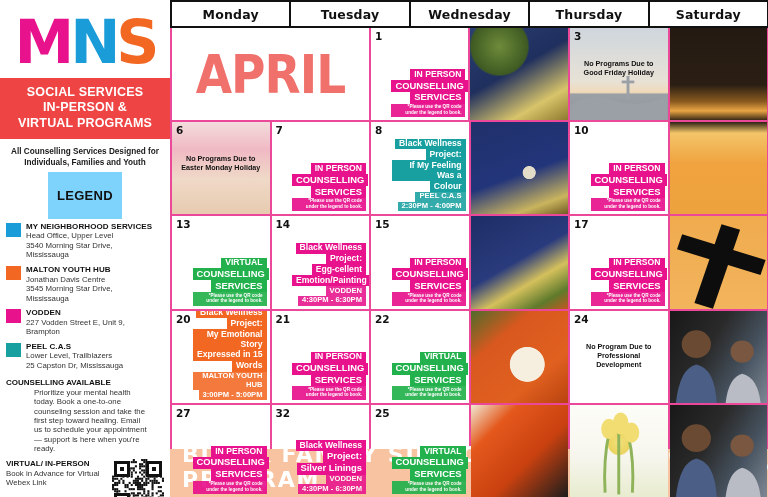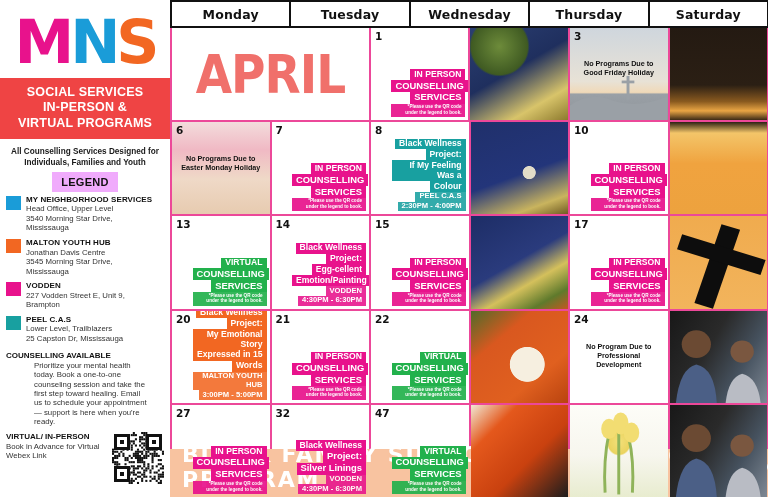--- a/index.html
+++ b/index.html
@@ -56,25 +56,25 @@
     font-size: 8.2px;
     font-weight: bold;
     color: #1a1a1a;
     line-height: 1.35;
     padding: 7px 7px 4px 7px;
   }
 
   .legend-badge-row { text-align: center; padding-bottom: 3px; }
   .legend-badge {
     display: inline-block;
-    background: #f0abfc;
+    background: #7dd3fc;
     color: #111;
     font-weight: bold;
-    font-size: 11px;
-    padding: 4px 9px;
+    font-size: 13px;
+    padding: 16px 9px;
     letter-spacing: 0.3px;
   }
 
   .hours-note {
     text-align: center;
     font-size: 8.2px;
     font-weight: bold;
     color: #1a1a1a;
     line-height: 1.3;
     padding: 0 8px 5px 8px;
@@ -734,21 +734,21 @@
             <div class="daynum">32</div>
             <div class="badge bg-pink">
               <span class="bl b1">Black Wellness</span>
               <span class="bl b2">Project:</span>
               <span class="bl b3">Silver Linings</span>
               <span class="bl bsmall" style="opacity: 0.88;">VODDEN</span>
               <span class="bl bsmall" style="opacity: 0.88;">4:30PM - 6:30PM</span>
             </div>
           </div>
           <div class="cell">
-            <div class="daynum">47</div>
+            <div class="daynum">25</div>
             <div class="badge bg-green">
               <span class="bl b1">VIRTUAL</span>
               <span class="bl b2">COUNSELLING</span>
               <span class="bl b3">SERVICES</span>
               <span class="bl bfine">*Please use the QR code under the legend to book.</span>
             </div>
           </div>
           <div class="cell photo">
             <div class="cell-bgimg" style="background: linear-gradient(135deg, rgb(240, 231, 212) 0%, rgb(228, 88, 28) 25%, rgb(201, 65, 15) 60%, rgb(29, 29, 29) 100%);"></div>
           </div>

